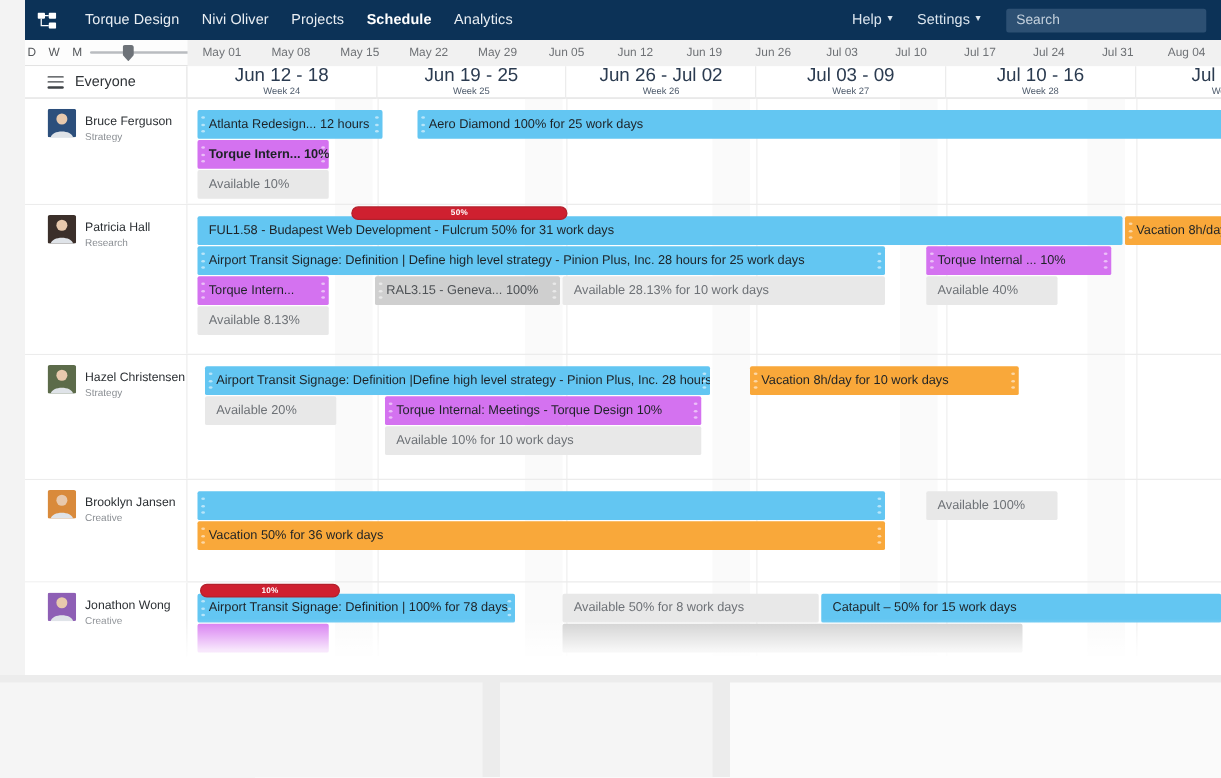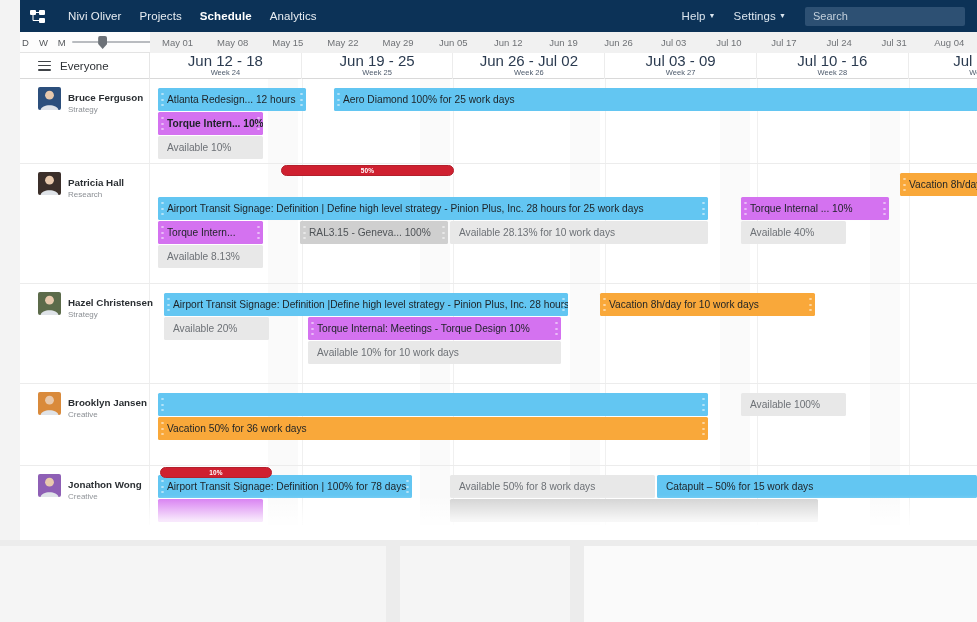--- a/index.html
+++ b/index.html
@@ -91,21 +91,21 @@
   .vline { position:absolute; top:0; width:1px; height:446px; background:#f0f0f0; }
   .colshade { position:absolute; top:0; height:446px; background:#fafafa; }
 
   .person-row { position:absolute; left:0; width:957px; border-bottom:1px solid #ececec; }
   .person-cell {
     position:absolute; left:0; top:0; width:130px; height:100%;
     display:flex; align-items:flex-start; padding:8px 0 0 18px; gap:7px;
     background:#ffffff; border-right:1px solid #eeeeee; z-index:3;
   }
   .avatar { width:23px; height:23px; border-radius:2px; flex:0 0 auto; overflow:hidden; }
-  .pname { font-size:9.8px; font-weight:bold; color:#2b2f33; line-height:11px; white-space:nowrap; }
+  .pname { font-size:9.8px; font-weight:normal; color:#2b2f33; line-height:11px; white-space:nowrap; }
   .prole { font-size:8px; color:#8b8f94; line-height:10px; }
 
   .lane { position:absolute; z-index:2; }
   .bar {
     position:absolute; height:23px; border-radius:1.5px; display:flex; align-items:center;
     font-size:10.2px; color:#1d2226; padding-left:9px; padding-right:6px; white-space:nowrap;
     overflow:hidden;
   }
   .bar.blue   { background:#63c6f2; }
   .bar.purple { background:#d472f0; }
@@ -143,20 +143,21 @@
   <div class="topnav">
     <span class="logo">
       <svg width="15" height="13" viewBox="0 0 15 13">
         <rect x="0" y="0" width="6" height="5" rx="1" fill="#ffffff"></rect>
         <rect x="9" y="0" width="6" height="5" rx="1" fill="#ffffff"></rect>
         <rect x="9" y="8" width="6" height="5" rx="1" fill="#ffffff"></rect>
         <path d="M3 5 L3 10.5 L9 10.5" stroke="#ffffff" stroke-width="1" fill="none"></path>
         <path d="M6 2.5 L9 2.5" stroke="#ffffff" stroke-width="1" fill="none"></path>
       </svg>
     </span>
+    <span class="nav-item">Torque Design</span>
     <span class="nav-item">Nivi Oliver</span>
     <span class="nav-item">Projects</span>
     <span class="nav-item active">Schedule</span>
     <span class="nav-item">Analytics</span>
 
     <span class="nav-right">
       <span class="nav-item">
         <span>Help</span><span class="caret">▼</span>
       </span>
       <span class="nav-item">
@@ -304,20 +305,23 @@
         <div class="person-row" style="top: 85px; height: 120px;">
           <div class="person-cell">
             <span class="avatar"><svg width="23" height="23" viewBox="0 0 23 23">
                 <rect width="23" height="23" fill="#3b2f2a"></rect>
                 <circle cx="11.5" cy="8.2" r="4.4" fill="#e8c9ad"></circle>
                 <path d="M2.5 23 C3.5 16.5 19.5 16.5 20.5 23 Z" fill="#dfe3e8"></path>
               </svg></span>
             <span><span class="pname">Patricia Hall</span><div class="prole">Research</div></span>
           </div>
           <div class="lane" style="left: 130px; top: 0px; width: 827px; height: 120px;">
+            <div class="bar blue" style="left: 8px; width: 740px; top: 9px;">
+              <span>FUL1.58 - Budapest Web Development  - Fulcrum 50% for 31 work days</span>
+            </div>
             <div class="bar orange" style="left: 750px; width: 90px; top: 9px;">
               <span>Vacation  8h/day</span>
               <span class="grip left">
                 <i></i>
                 <i></i>
                 <i></i>
               </span>
             </div>
             <div class="bar blue" style="left: 8px; width: 550px; top: 33px;">
               <span>Airport Transit Signage: Definition |  Define high level strategy - Pinion Plus, Inc. 28 hours for 25 work days</span>

